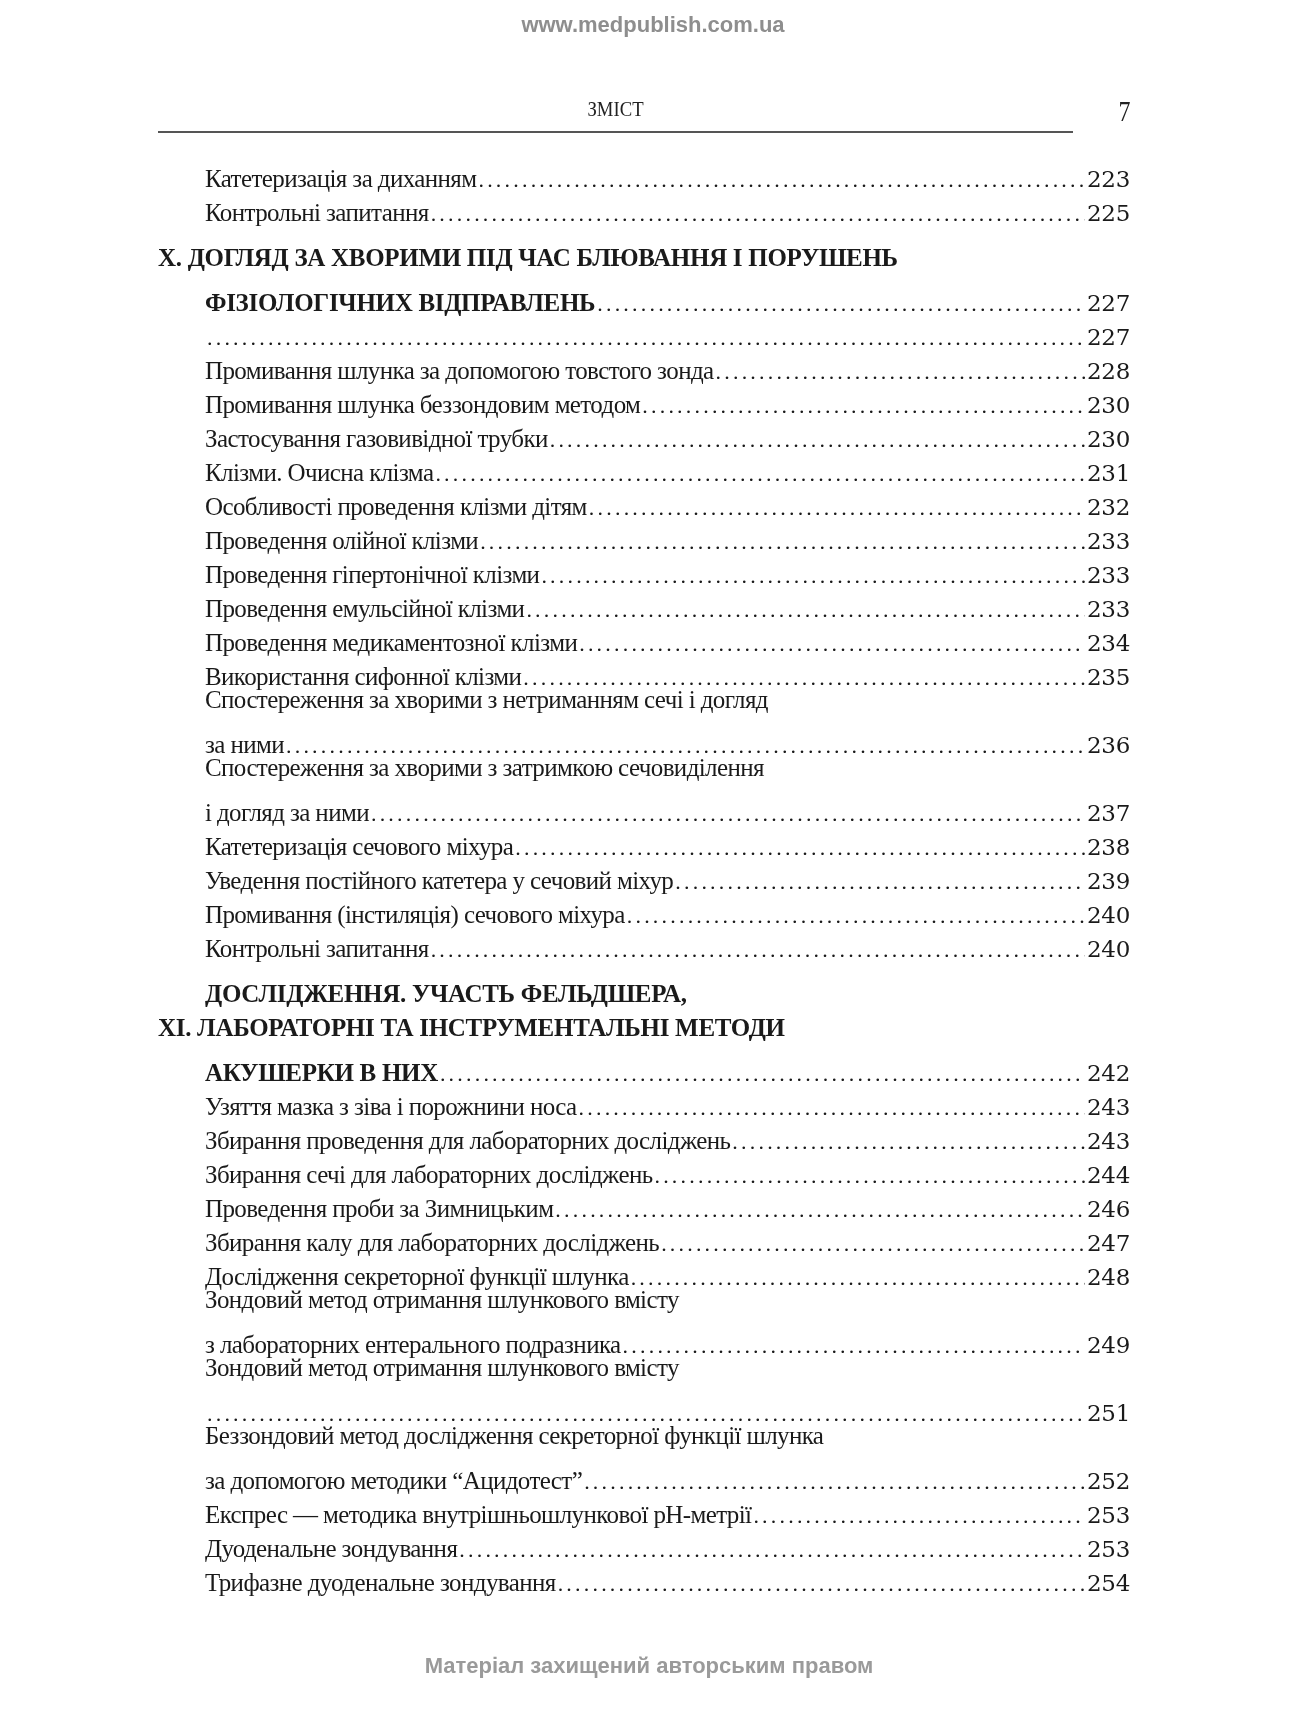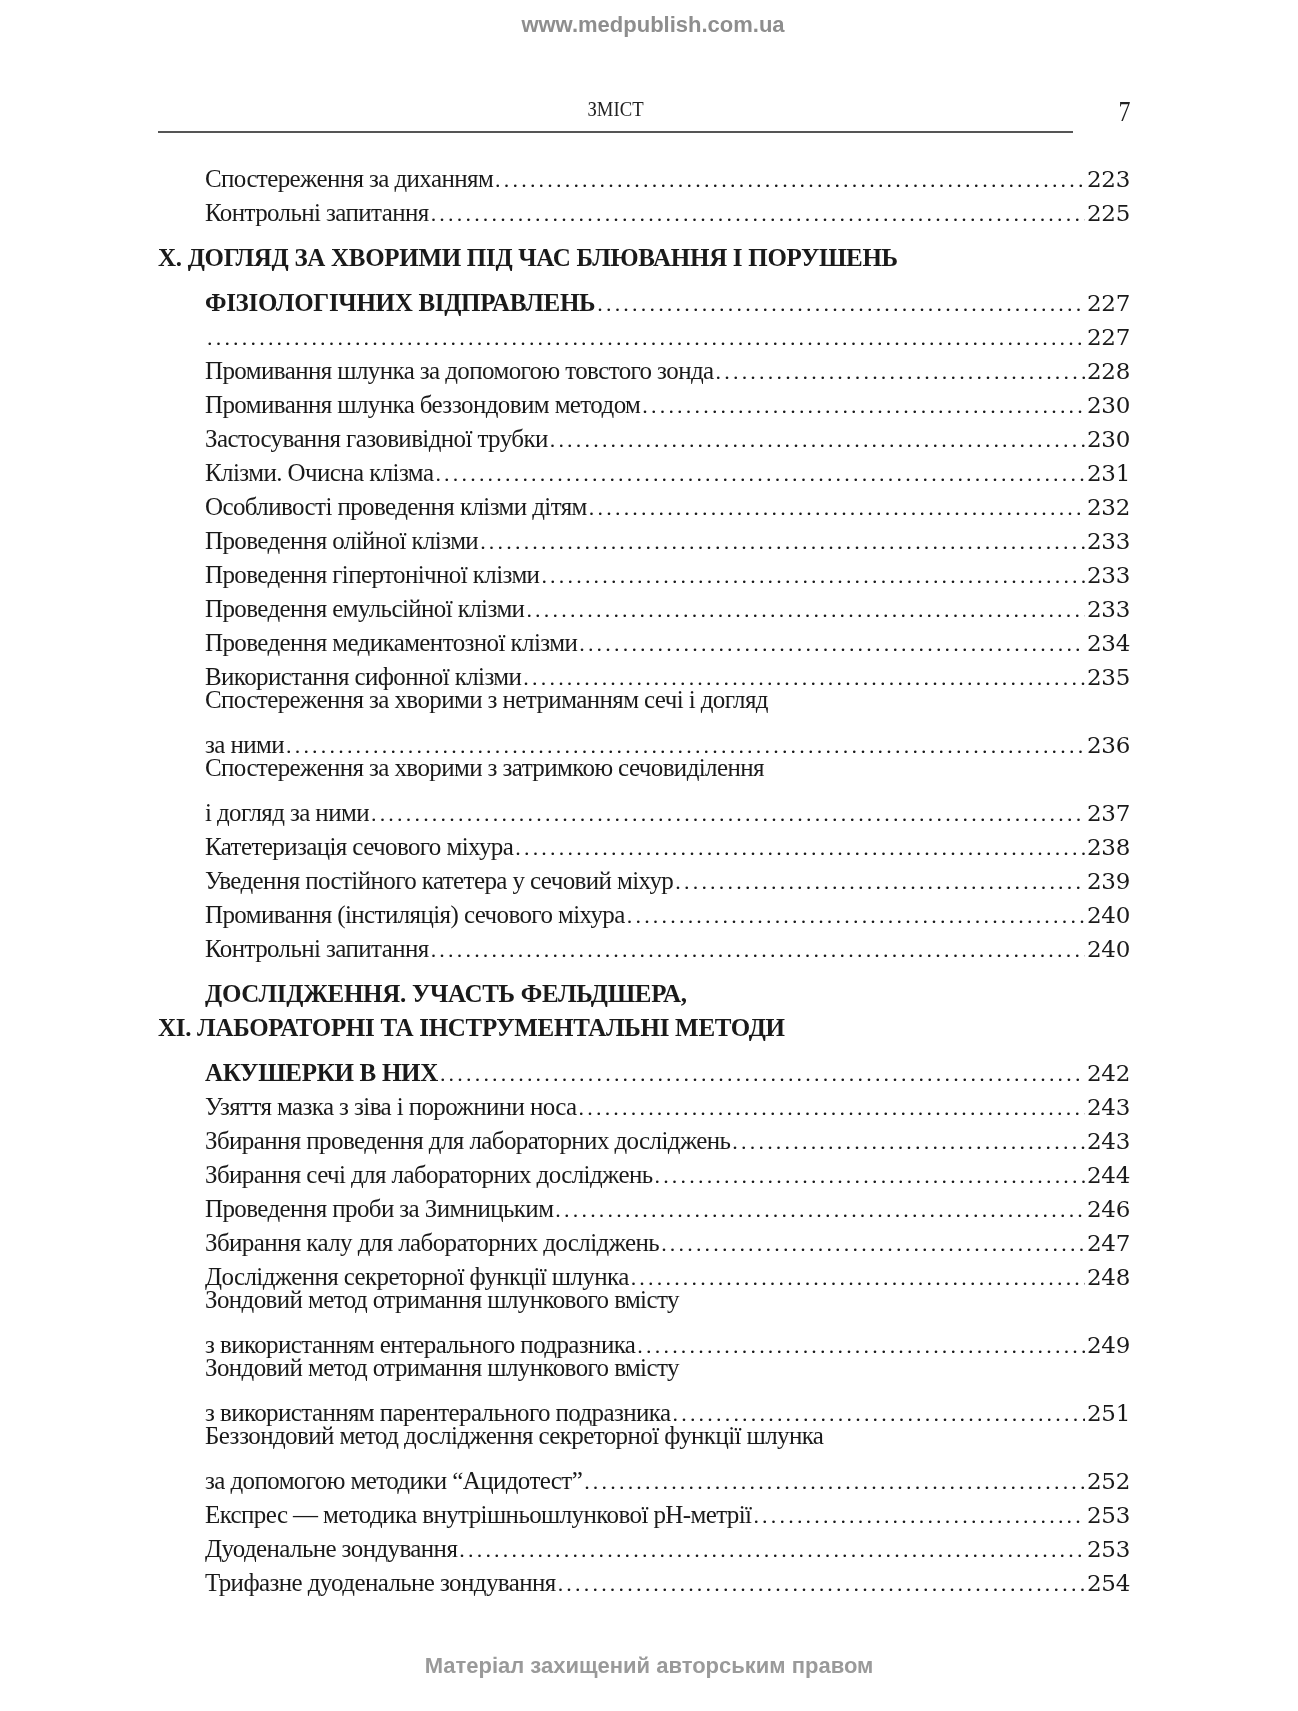--- a/index.html
+++ b/index.html
@@ -35,21 +35,21 @@
 <body>
 
 <div class="watermark-top">www.medpublish.com.ua</div>
 <div class="running-head">ЗМІСТ</div>
 <div class="page-number">7</div>
 <div class="head-rule"></div>
 
 <div class="toc">
 
   <div class="row sub">
-    <span class="t">Спостереження за диханням</span>
+    <span class="t">Катетеризація за диханням</span>
       <span class="dots"></span>
       <span class="p">223</span>
   </div>
   <div class="row sub">
     <span class="t">Контрольні запитання</span>
       <span class="dots"></span>
       <span class="p">225</span>
   </div>
 
   <div class="gap"></div>
@@ -199,30 +199,29 @@
   <div class="row sub">
       <span class="t">Дослідження секреторної функції шлунка</span>
       <span class="dots"></span>
       <span class="p">248</span>
     </div>
 
   <div class="row sub">
       <span class="t">Зондовий метод отримання шлункового вмісту</span>
     </div>
   <div class="row sub">
-      <span class="t">з використанням ентерального подразника</span>
+      <span class="t">з лабораторних ентерального подразника</span>
       <span class="dots"></span>
       <span class="p">249</span>
     </div>
 
   <div class="row sub">
       <span class="t">Зондовий метод отримання шлункового вмісту</span>
     </div>
   <div class="row sub">
-      <span class="t">з використанням парентерального подразника</span>
       <span class="dots"></span>
       <span class="p">251</span>
     </div>
 
   <div class="row sub">
       <span class="t">Беззондовий метод дослідження секреторної функції шлунка</span>
     </div>
   <div class="row sub">
       <span class="t">за допомогою методики “Ацидотест”</span>
       <span class="dots"></span>

